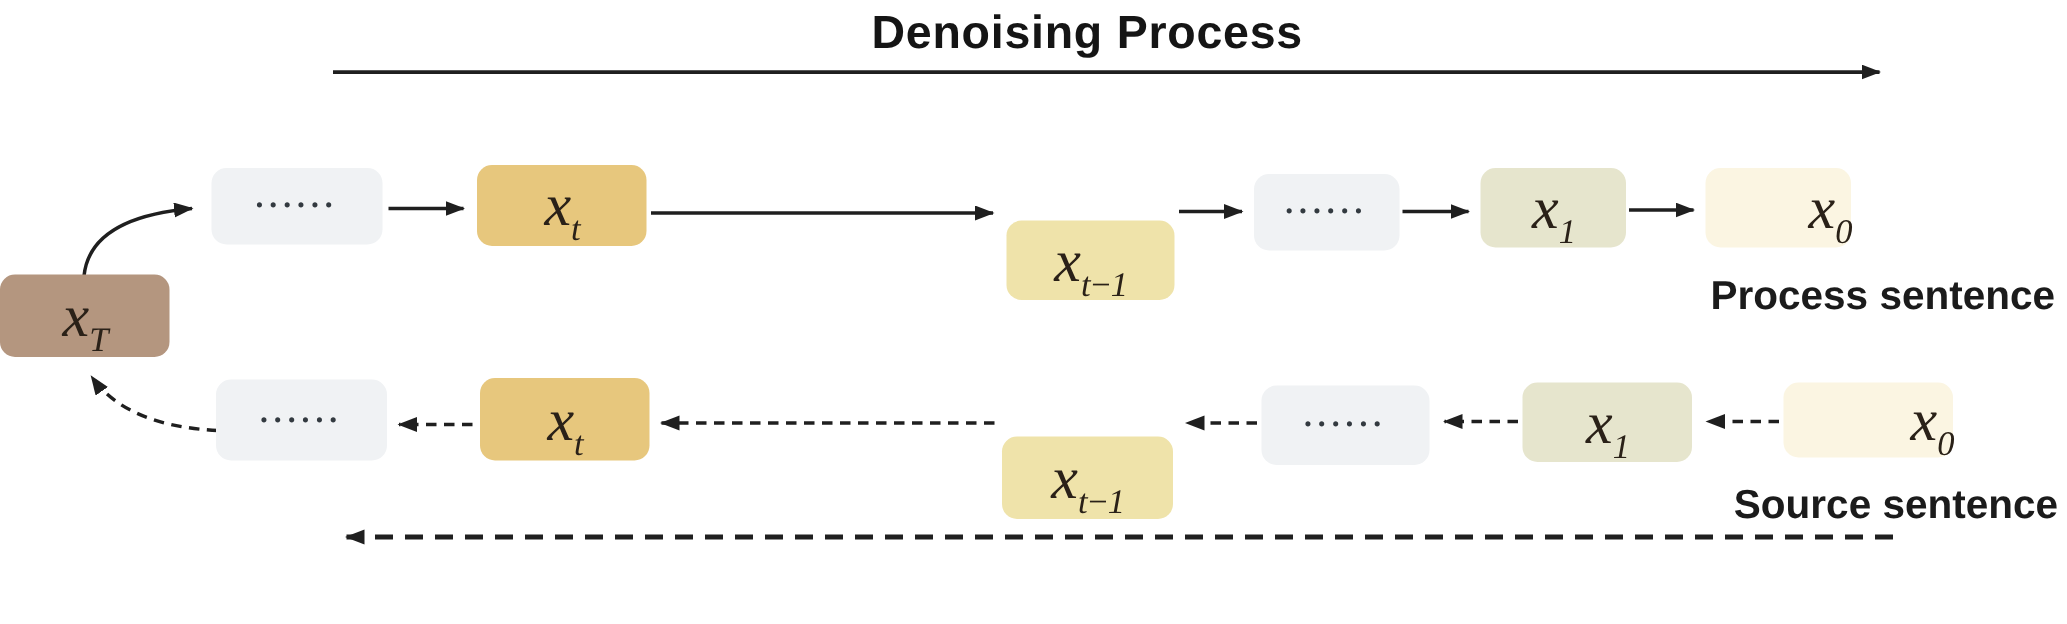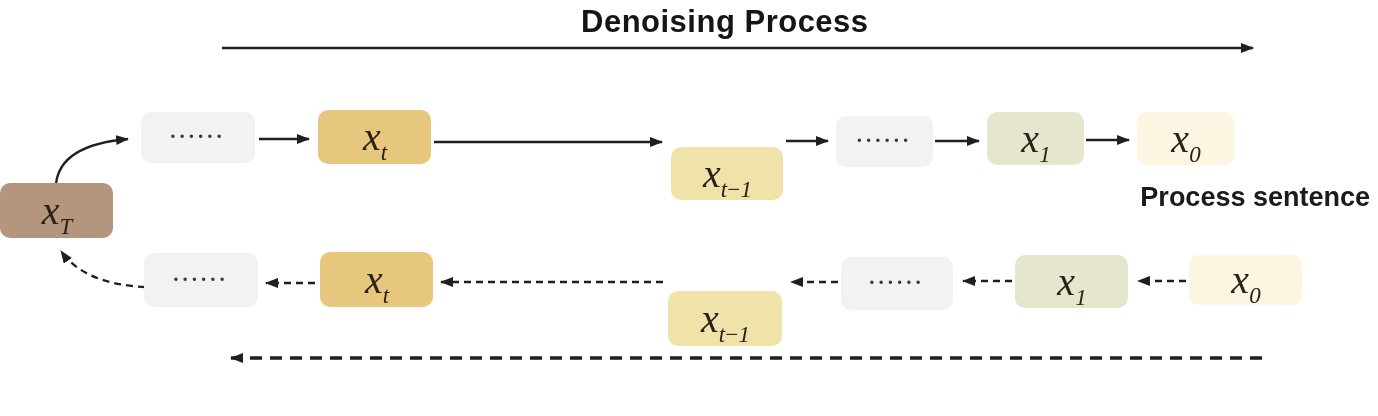--- a/index.html
+++ b/index.html
@@ -15,21 +15,21 @@
   .dash{stroke-dasharray:7 5;}
   .dashxl{stroke-dasharray:12 8;}
   .head{fill:var(--ink);}
   .box{
     position:absolute;border-radius:10px;display:flex;align-items:center;justify-content:center;
   }
   .bg-xT{background:var(--box-xT);}
   .bg-xt{background:var(--box-xt);}
   .bg-xt1{background:var(--box-xt1);margin-top:36px;}
   .bg-x1{background:var(--box-x1);}
-  .bg-x0{background:var(--box-x0);}
+  .bg-x0{background:var(--box-x0);justify-content:flex-end;}
   .bg-dots{background:var(--box-dots);}
   .nodelbl{
     font-family:"Liberation Serif","DejaVu Serif",serif;font-style:italic;
     font-size:40px;color:var(--label);line-height:1;
   }
   .nodelbl sub{
     font-style:italic;font-size:23px;line-height:0;vertical-align:-10px;letter-spacing:-1px;
   }
   .dotstxt{
     font-family:"Liberation Serif","DejaVu Serif",serif;font-weight:700;font-size:21px;
@@ -122,14 +122,15 @@
   <div class="box bg-x1" style="left:1015px;top:255px;width:113px;height:53px;">
     <span class="nodelbl"><i>x</i><sub>1</sub></span>
   </div>
   <div class="box bg-x0" style="left:1189px;top:255px;width:113px;height:50px;">
     <span class="nodelbl"><i>x</i><sub>0</sub></span>
   </div>
 
 
 
   <div class="caption" style="right:8px;top:182px;">Process sentence</div>
+  <div class="caption" style="right:6px;top:321px;">Source sentence</div>
 
 </div>
 
 </body></html>

